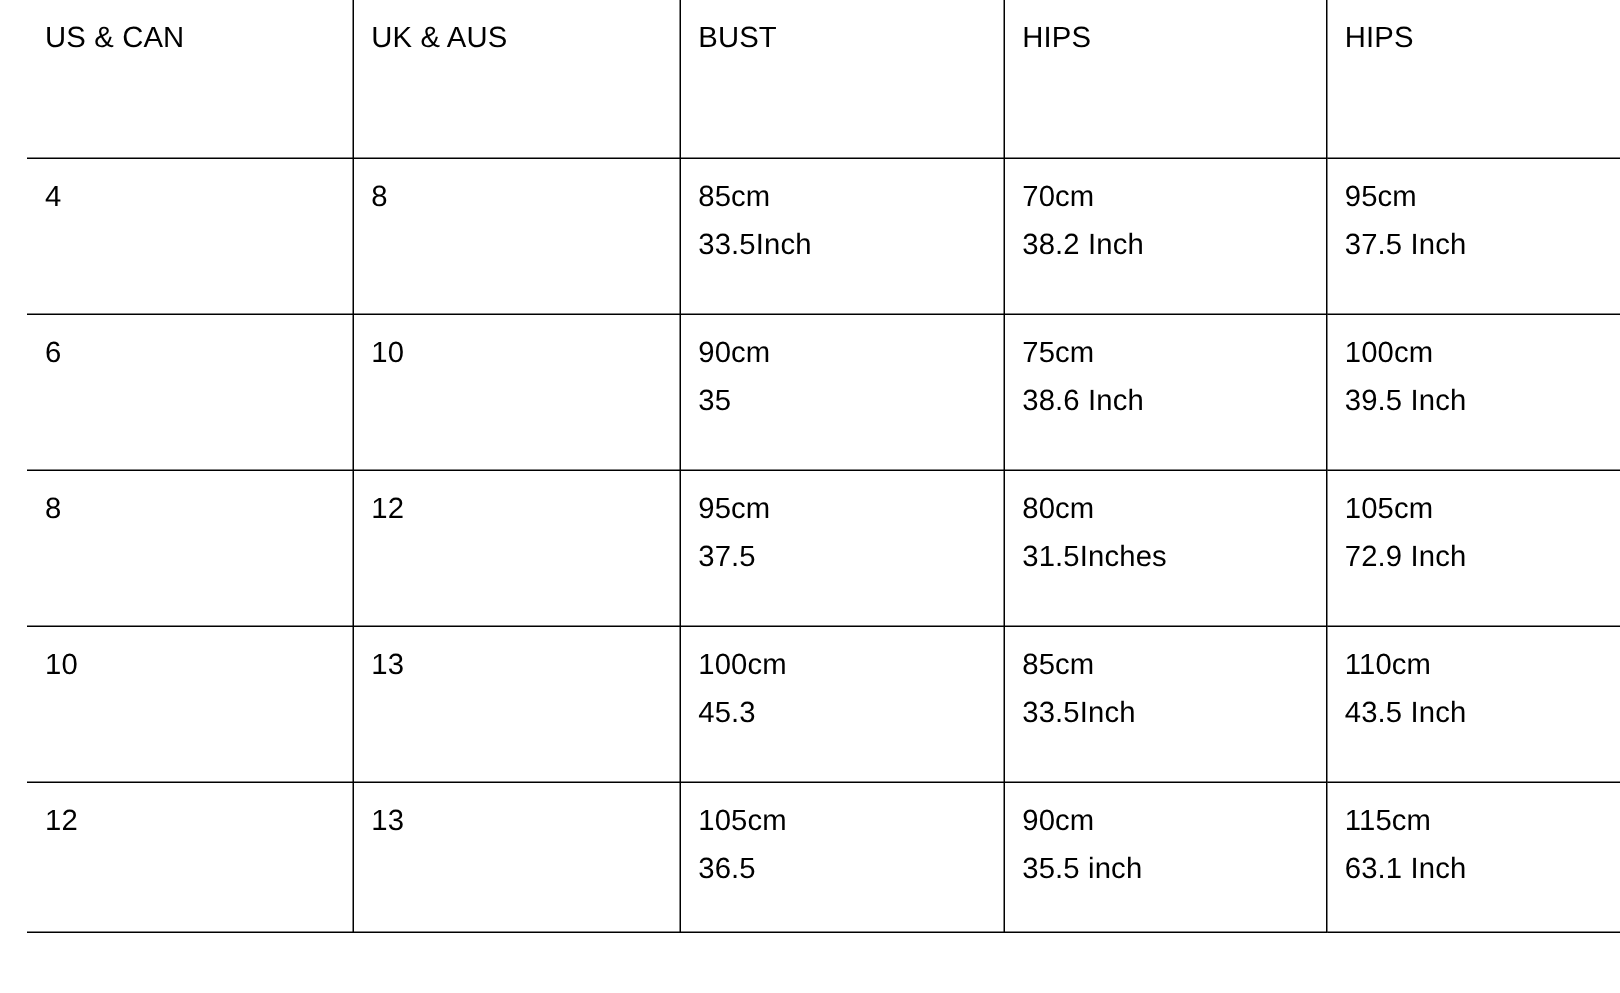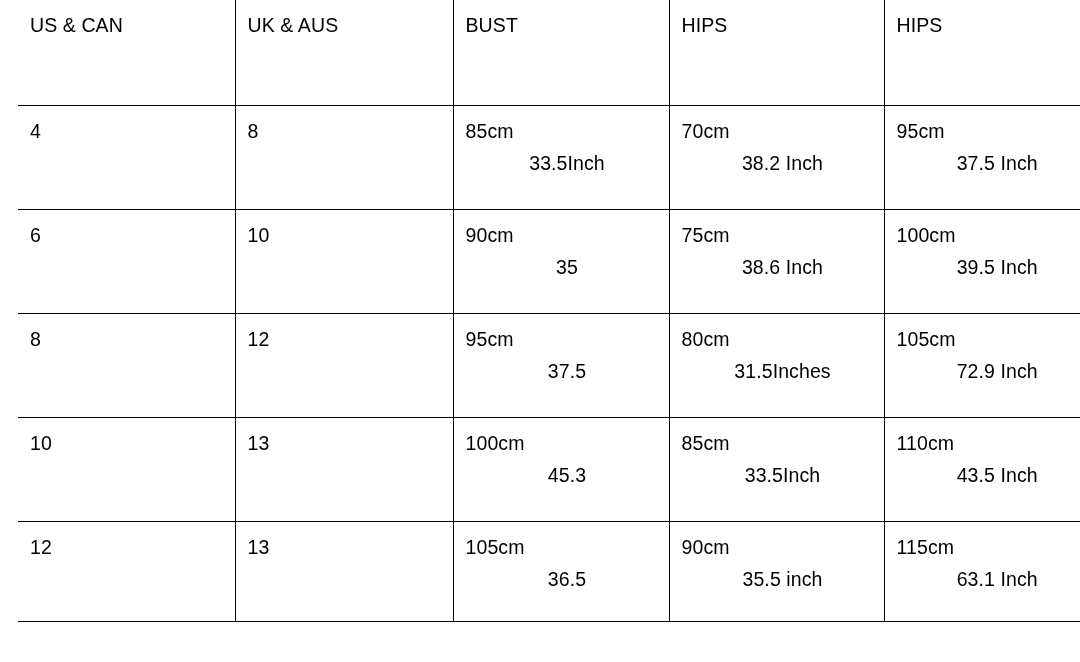--- a/index.html
+++ b/index.html
@@ -65,21 +65,20 @@
   }
   table.size-table tbody tr:last-child td {
     height: 100px;
   }
   .cell-line {
     display: block;
     white-space: pre;
   }
   .cell-line.second {
     margin-top: -1px;
-    text-align: center;
   }
 </style>
 </head>
 <body>
 
 <div class="sheet">
   <table class="size-table">
     <colgroup>
       <col class="c0">
         <col class="c1">

